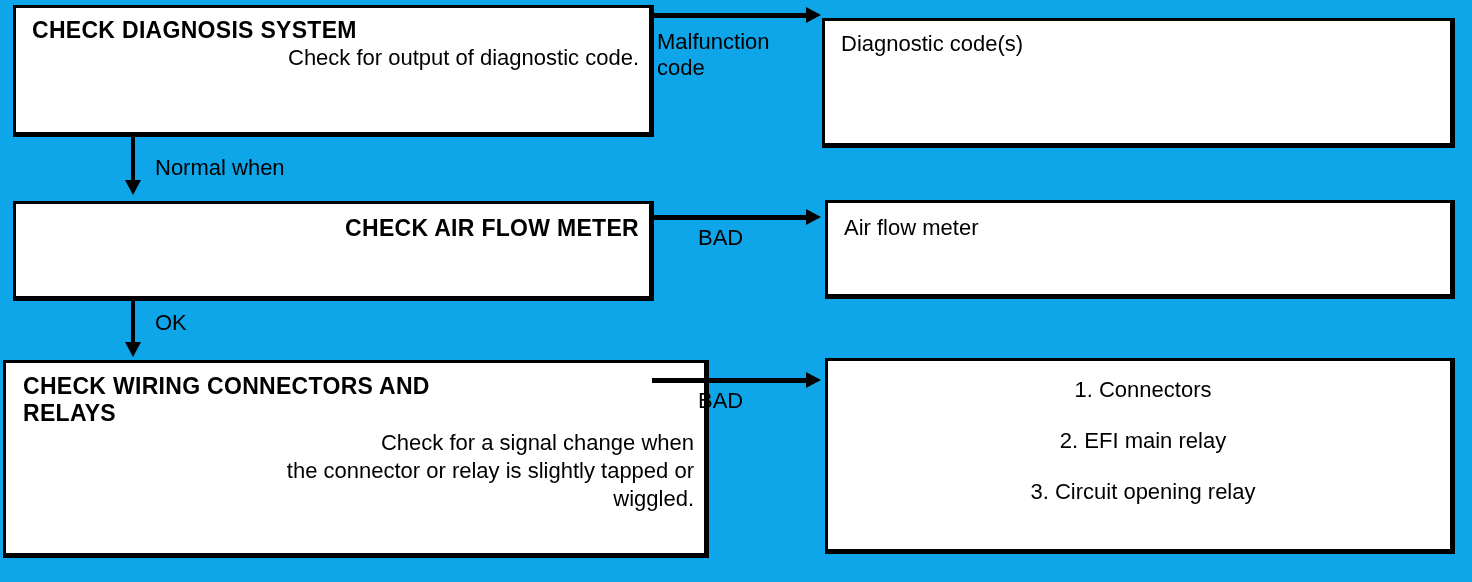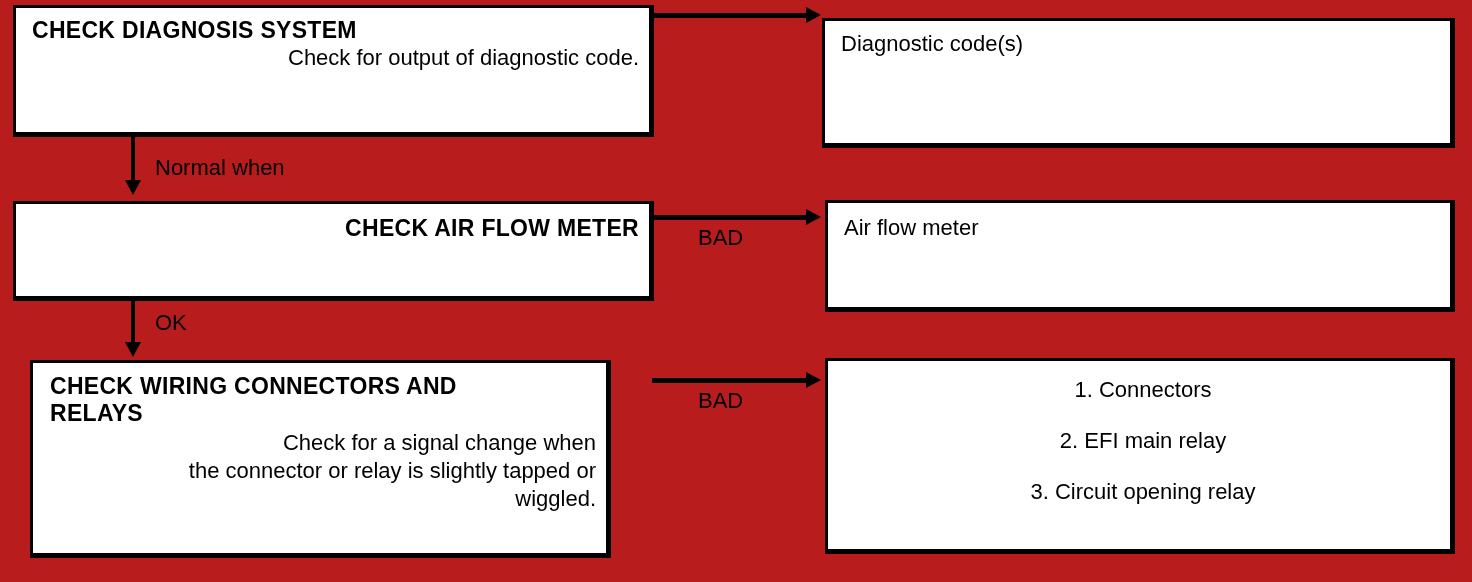--- a/index.html
+++ b/index.html
@@ -4,21 +4,21 @@
 <style>
   html, body {
     margin: 0;
     padding: 0;
     background: #ffffff;
   }
   #canvas {
     position: relative;
     width: 1472px;
     height: 582px;
-    background: #b91c1c;
+    background: #0ea5e9;
     font-family: "Liberation Sans", sans-serif;
     color: #000000;
     overflow: hidden;
   }
 
   
   .box {
     position: absolute;
     box-sizing: border-box;
     background: #ffffff;
@@ -110,20 +110,22 @@
 
   <div class="box" style="left:13px; top:5px; width:641px; height:132px;">
     <div class="box-inner">
       <div class="heading">CHECK DIAGNOSIS SYSTEM</div>
       <div class="body-text">Check for output of diagnostic code.</div>
     </div>
   </div>
 
   <div class="h-line" style="left:652px; top:13px; width:158px;"></div>
   <div class="arrow-right" style="left:806px; top:7px;"></div>
+  <div class="edge-label" style="left:657px; top:29px;">Malfunction
+code</div>
 
   <div class="box" style="left:822px; top:5px; width:633px; height:130px;margin-top:13px;">
     <div class="box-inner">
       <div class="plain-text">Diagnostic code(s)</div>
     </div>
   </div>
 
   <div class="v-line" style="left:131px; top:137px; width:4px; height:45px;"></div>
   <div class="arrow-down" style="left:125px; top:180px;"></div>
   <div class="edge-label" style="left:155px; top:155px;">Normal when</div>
@@ -131,31 +133,31 @@
   <div class="box" style="left:13px; top:201px; width:641px; height:100px;text-align:right;">
     <div class="box-inner" style="top:11px;">
       <div class="heading">CHECK AIR FLOW METER</div>
     </div>
   </div>
 
   <div class="h-line" style="left:652px; top:215px; width:158px;"></div>
   <div class="arrow-right" style="left:806px; top:209px;"></div>
   <div class="edge-label" style="left:698px; top:225px;">BAD</div>
 
-  <div class="box" style="left:825px; top:200px; width:630px; height:112px;">
+  <div class="box" style="left:825px; top:200px; width:630px; height:99px;">
     <div class="box-inner" style="top:11px;">
       <div class="plain-text">Air flow meter</div>
     </div>
   </div>
 
   <div class="v-line" style="left:131px; top:301px; width:4px; height:43px;"></div>
   <div class="arrow-down" style="left:125px; top:342px;"></div>
   <div class="edge-label" style="left:155px; top:310px;">OK</div>
 
-  <div class="box" style="left:30px; top:360px; width:581px; height:198px;">
+  <div class="box" style="left:3px; top:360px; width:706px; height:198px;">
     <div class="box-inner" style="left:17px; top:10px;">
       <div class="heading">CHECK WIRING CONNECTORS AND
 RELAYS</div>
       <div class="body-text" style="margin-top:2px;">Check for a signal change when
 the connector or relay is slightly tapped or
 wiggled.</div>
     </div>
   </div>
 
   <div class="h-line" style="left:652px; top:378px; width:158px;"></div>

